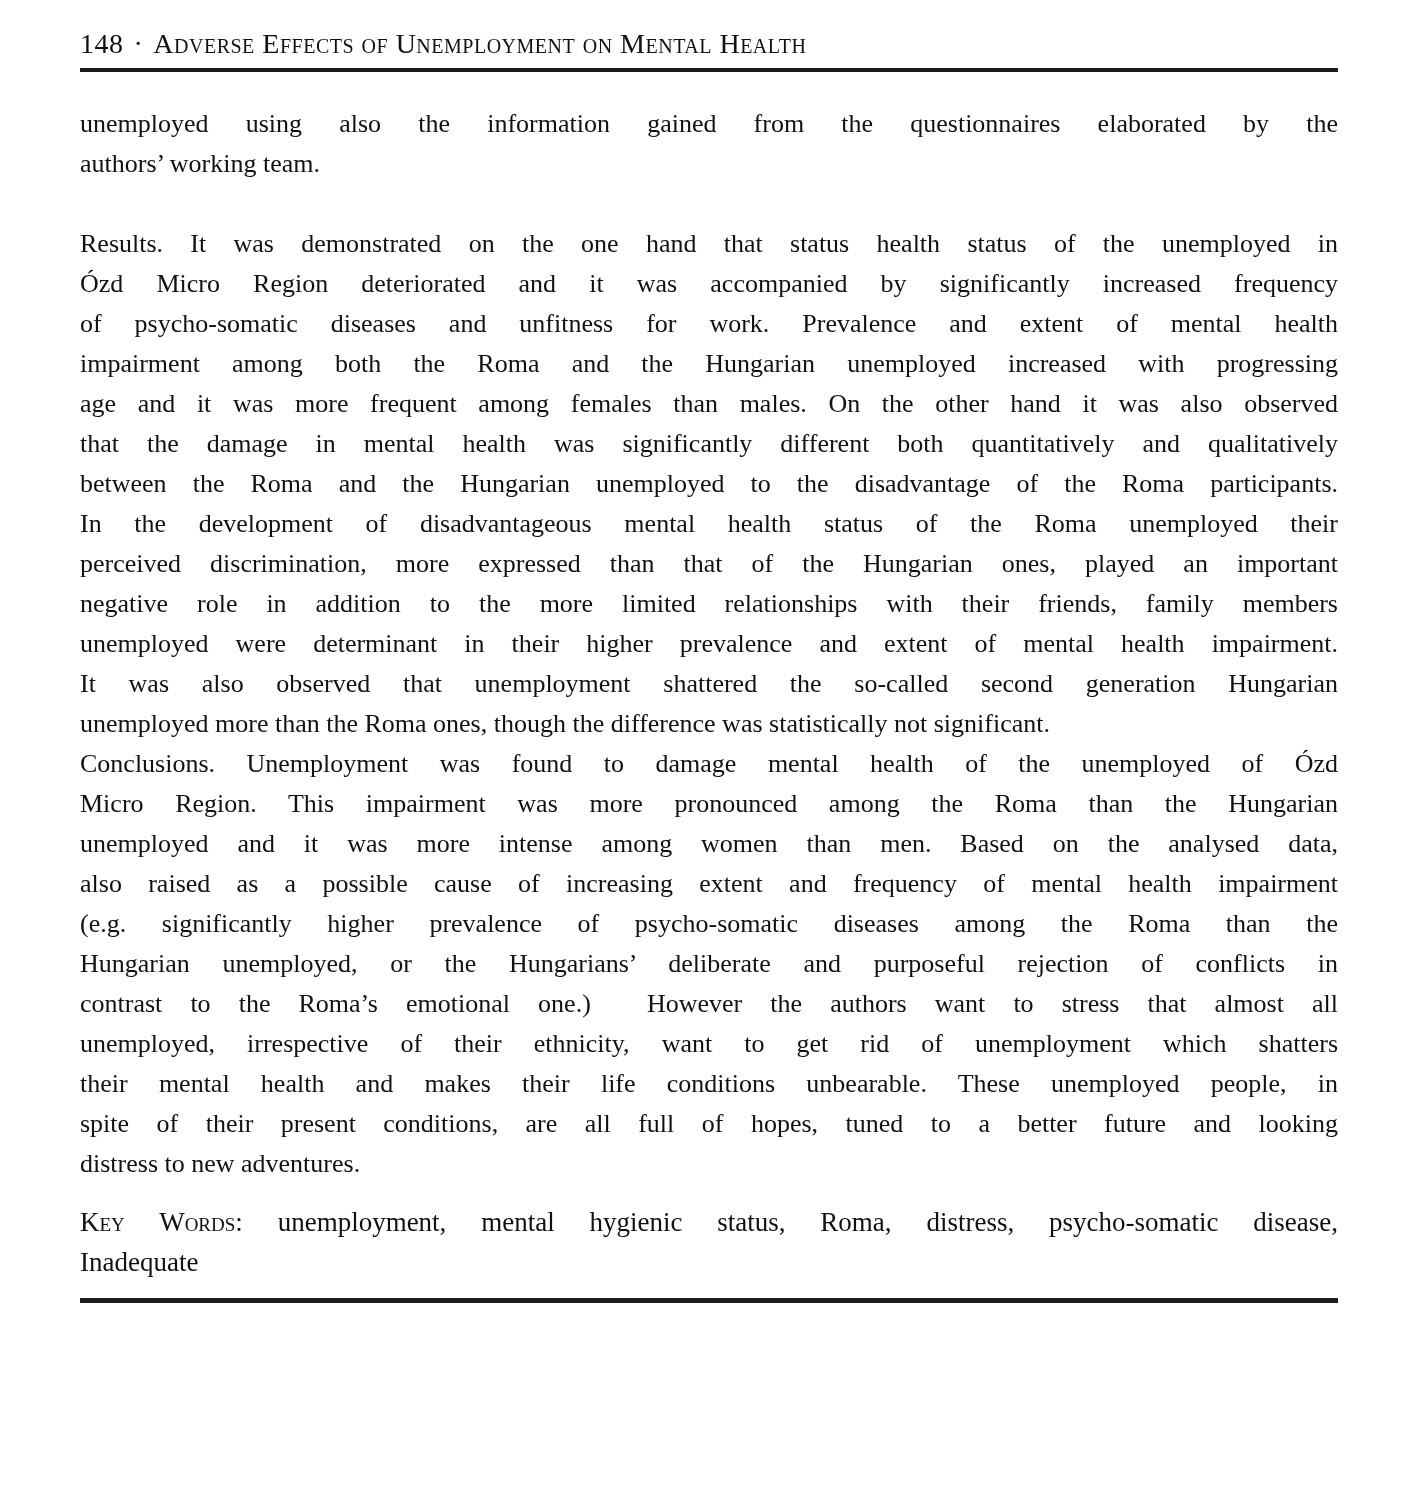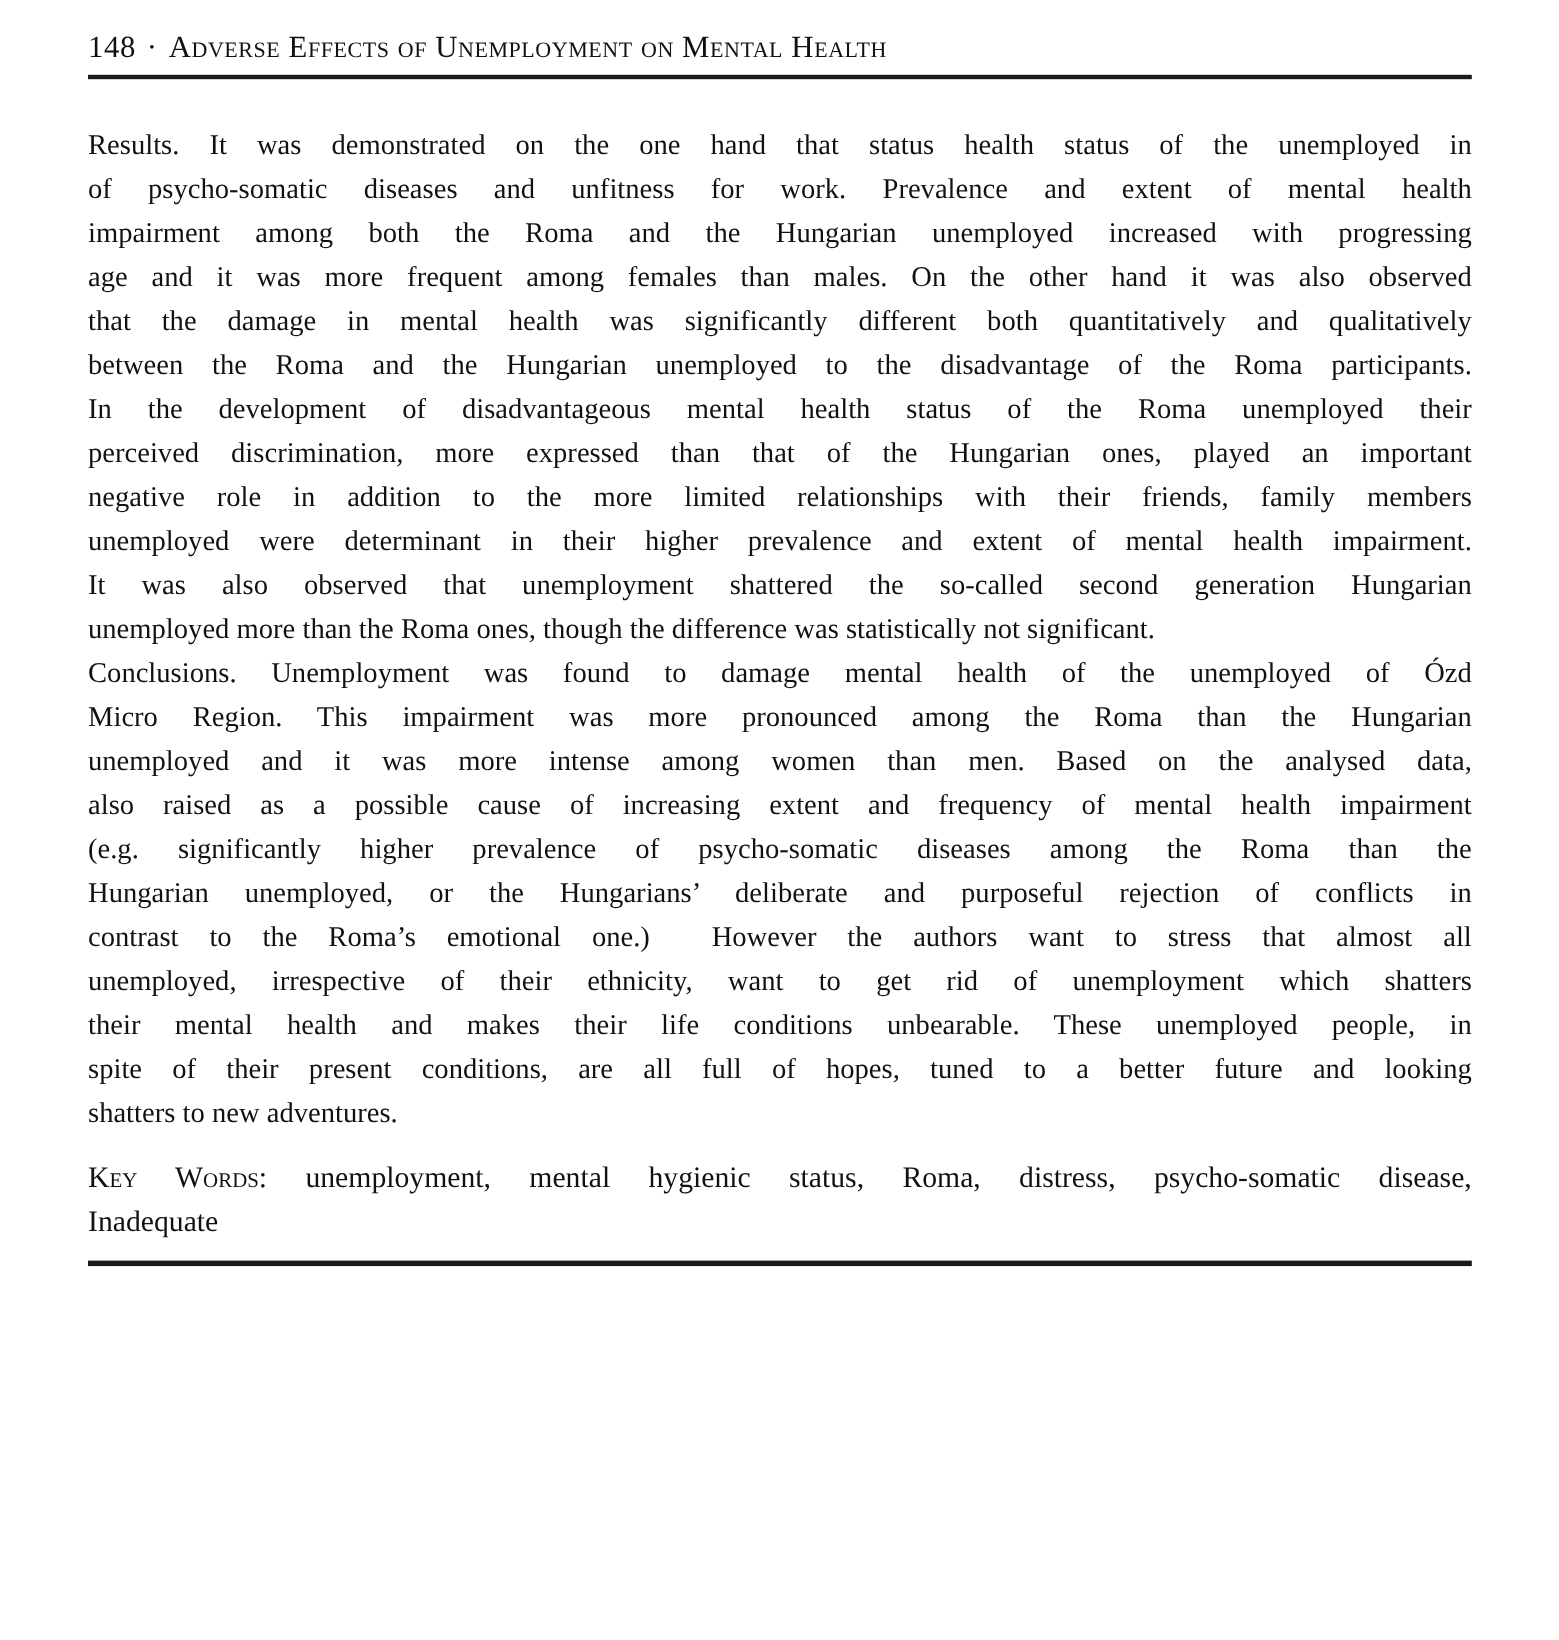--- a/index.html
+++ b/index.html
@@ -72,22 +72,27 @@
 
 <div class="page">
 
   <div class="page-header">
     <span>148</span><span class="sep">·</span><span class="sc">Adverse Effects of Unemployment on Mental Health</span>
   </div>
 
   <div class="rule top"></div>
 
   <div class="body-text" id="abstract-paragraphs">
+      <div class="paragraph">
+        <div class="line fill">unemployed using also the information gained from the questionnaires elaborated by the</div>
+        <div class="line">authors’ working team.</div>
+      </div>
       <div class="paragraph gap-before">
         <div class="line fill">Results. It was demonstrated on the one hand that status health status of the unemployed in</div>
+        <div class="line fill">Ózd Micro Region deteriorated and it was accompanied by significantly increased frequency</div>
         <div class="line fill">of psycho-somatic diseases and unfitness for work. Prevalence and extent of mental health</div>
         <div class="line fill">impairment among both the Roma and the Hungarian unemployed increased with progressing</div>
         <div class="line fill">age and it was more frequent among females than males. On the other hand it was also observed</div>
         <div class="line fill">that the damage in mental health was significantly different both quantitatively and qualitatively</div>
         <div class="line fill">between the Roma and the Hungarian unemployed to the disadvantage of the Roma participants.</div>
         <div class="line fill">In the development of disadvantageous mental health status of the Roma unemployed their</div>
         <div class="line fill">perceived discrimination, more expressed than that of the Hungarian ones, played an important</div>
         <div class="line fill">negative role in addition to the more limited relationships with their friends, family members</div>
         <div class="line fill">unemployed were determinant in their higher prevalence and extent of mental health impairment.</div>
         <div class="line fill">It was also observed that unemployment shattered the so-called second generation Hungarian</div>
@@ -97,21 +102,21 @@
         <div class="line fill">Conclusions. Unemployment was found to damage mental health of the unemployed of Ózd</div>
         <div class="line fill">Micro Region. This impairment was more pronounced among the Roma than the Hungarian</div>
         <div class="line fill">unemployed and it was more intense among women than men. Based on the analysed data,</div>
         <div class="line fill">also raised as a possible cause of increasing extent and frequency of mental health impairment</div>
         <div class="line fill">(e.g. significantly higher prevalence of psycho-somatic diseases among the Roma than the</div>
         <div class="line fill">Hungarian unemployed, or the Hungarians’ deliberate and purposeful rejection of conflicts in</div>
         <div class="line fill">contrast to the Roma’s emotional one.)&nbsp; However the authors want to stress that almost all</div>
         <div class="line fill">unemployed, irrespective of their ethnicity, want to get rid of unemployment which shatters</div>
         <div class="line fill">their mental health and makes their life conditions unbearable. These unemployed people, in</div>
         <div class="line fill">spite of their present conditions, are all full of hopes, tuned to a better future and looking</div>
-        <div class="line">shatters to new adventures.</div>
+        <div class="line">distress to new adventures.</div>
       </div>
     </div>
 
   <div class="keywords">
     <div class="line fill">
       <span class="sc">Key Words</span><span>: unemployment, mental hygienic status, Roma, distress, psycho-somatic disease,</span>
     </div>
     <div class="line">Inadequate</div>
   </div>
 

